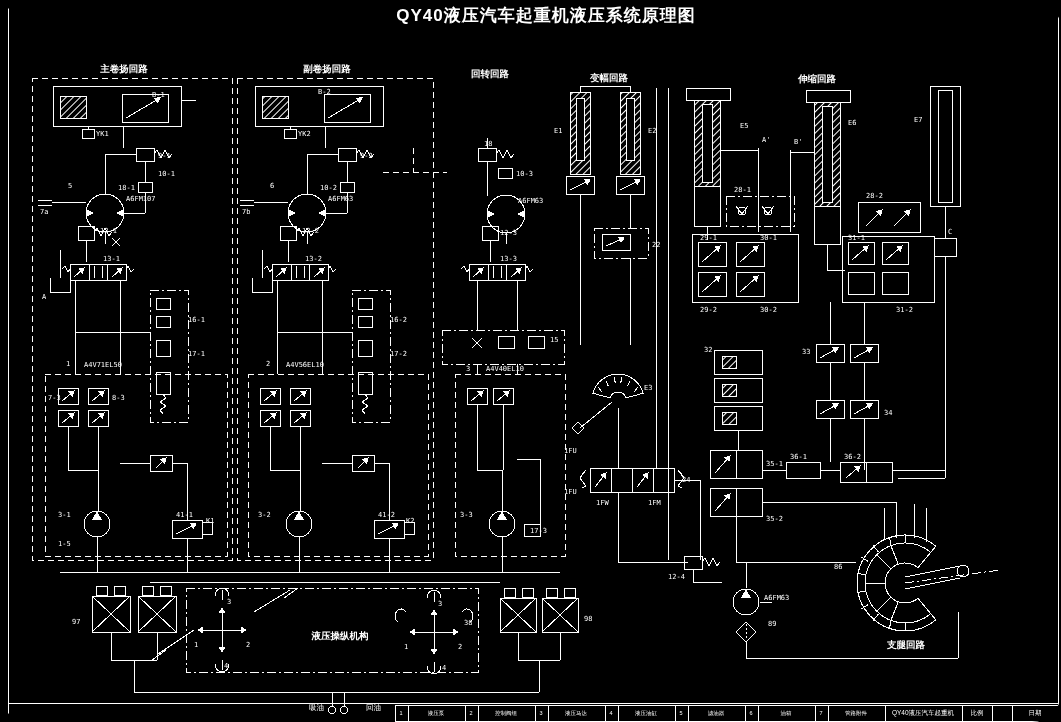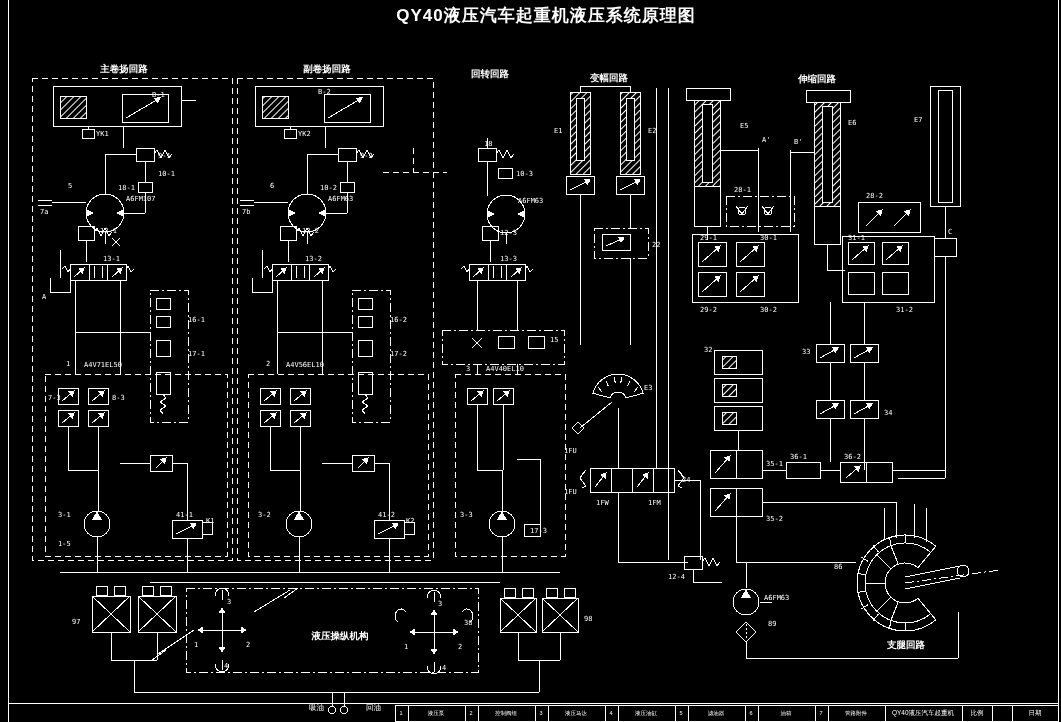--- a/index.html
+++ b/index.html
@@ -1,17 +1,17 @@
 <!DOCTYPE html>
 <html><head>
 <meta charset="utf-8">
 <style>
   html,body{margin:0;padding:0;background:#000;}
   .stage{position:relative;width:1061px;height:722px;background:#000;overflow:hidden;
-         font-family:"Liberation Sans", sans-serif;}
+         font-family:"Liberation Sans", sans-serif;border-radius:29px;}
   svg{position:absolute;left:0;top:0;}
   .ln{stroke:#fff;stroke-width:1;fill:none;}
   .dash{stroke:#fff;stroke-width:1;fill:none;stroke-dasharray:6 4;}
   .ddot{stroke:#fff;stroke-width:1;fill:none;stroke-dasharray:9 3 2 3;}
   .fw{fill:#fff;stroke:none;}
   .hat{fill:url(#hatch);stroke:#fff;stroke-width:1;}
   text{fill:#fff;}
   .title{font:bold 17px "Liberation Sans", sans-serif;letter-spacing:1px;}
   .sec{font:bold 9.5px "Liberation Sans", sans-serif;}
   .tag{font:7px "DejaVu Sans Mono", monospace;}

